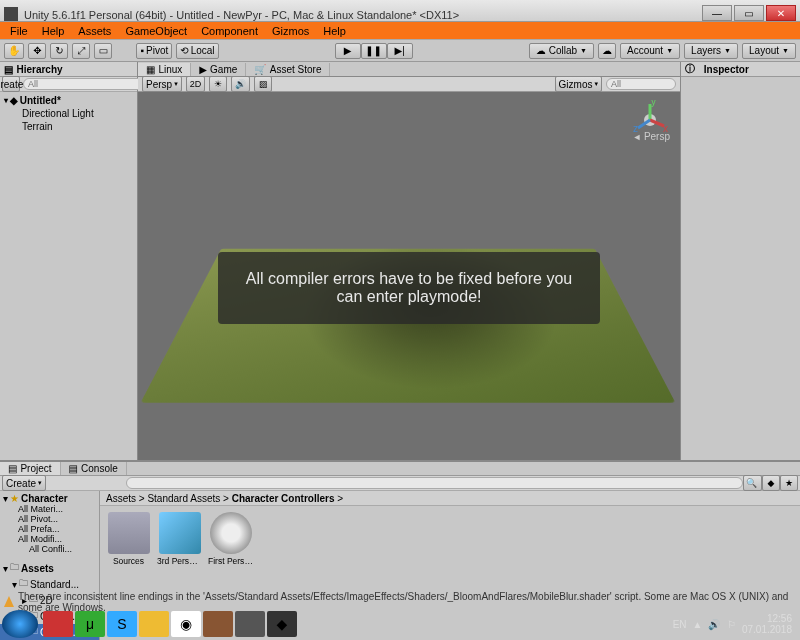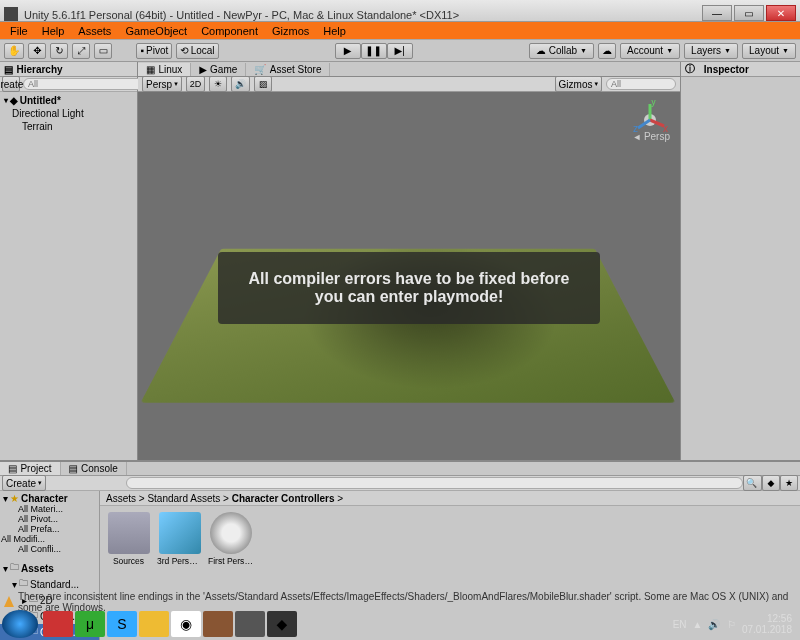--- a/index.html
+++ b/index.html
@@ -32,21 +32,21 @@
 .scene-tabs { height:15px; background:#c8c8c8; display:flex; align-items:center; border-bottom:1px solid #888; }
 .scene-tab { padding:1px 8px; font-size:10px; cursor:pointer; border-right:1px solid #aaa; display:flex; gap:3px; align-items:center; }
 .scene-tab.active { background:#d8d8d8; }
 .scene-toolbar { height:15px; background:#d4d4d4; display:flex; align-items:center; padding:0 4px; gap:4px; border-bottom:1px solid #999; font-size:9px; }
 .scene-view { flex:1; position:relative; background:#707070; overflow:hidden; }
 .terrain { position:absolute; left:50px; top:90px; width:440px; height:260px; background:linear-gradient(160deg,#8a9850 0%,#6b7d3a 60%,#556b2a 100%); transform:perspective(600px) rotateX(55deg); border-radius:4px; }
 .terrain::after { content:""; position:absolute; inset:0; background:radial-gradient(circle at 55% 45%, rgba(0,0,0,0.5) 0%, rgba(0,0,0,0.3) 20%, transparent 45%); }
 .gizmo { position:absolute; top:8px; right:10px; width:40px; height:40px; }
 .gizmo svg { width:100%; height:100%; }
 .persp { position:absolute; top:39px; right:10px; font-size:9px; color:#ccc; }
-.overlay-msg { position:absolute; left:80px; right:80px; top:160px; background:rgba(40,40,40,0.8); color:#e8e8e8; padding:18px 20px; text-align:center; font-size:16px; border-radius:4px; font-family:"Segoe UI",sans-serif; font-weight:700; }
+.overlay-msg { position:absolute; left:80px; right:80px; top:160px; background:rgba(40,40,40,0.8); color:#e8e8e8; padding:18px 20px; text-align:center; font-size:16px; border-radius:4px; font-family:"Segoe UI",sans-serif; font-weight:400; }
 .inspector { width:120px; background:#c8c8c8; border-left:1px solid #888; }
 .inspector .panel-tab { justify-content:flex-start; }
 .bottom { height:134px; display:flex; flex-direction:column; border-top:2px solid #888; background:#c8c8c8; }
 .bottom-tabs { height:15px; display:flex; align-items:center; background:#c8c8c8; border-bottom:1px solid #999; }
 .bottom-body { flex:1; display:flex; }
 .fav-panel { width:100px; background:#c8c8c8; border-right:1px solid #999; padding:2px 0; overflow:hidden; }
 .fav-item { padding:0 3px; font-size:9px; cursor:pointer; white-space:nowrap; display:flex; gap:2px; align-items:center; }
 .fav-item.sel { background:#3e6fb3; color:#fff; }
 .assets { flex:1; display:flex; flex-direction:column; background:#c8c8c8; }
 .breadcrumb { height:15px; background:#d0d0d0; display:flex; align-items:center; padding:0 6px; font-size:10px; border-bottom:1px solid #aaa; }
@@ -148,21 +148,21 @@
           <span class="tri-down">▾</span>
         </span>
       <input placeholder="All" style="">
     </div>
     <div class="tree">
       <div class="tree-item bold">
           <span class="tri">▾</span>
           <span>◆</span>
           <span>Untitled*</span>
         </div>
-      <div class="tree-item" style="padding-left:12px">Directional Light</div>
+      <div class="tree-item" style="padding-left:22px">Directional Light</div>
       <div class="tree-item" style="padding-left:22px">Terrain</div>
     </div>
   </div>
 
   <div class="scene">
     <div class="scene-tabs">
       <div class="scene-tab active">
           <span>▦</span>
           <span>Linux</span>
         </div>
@@ -238,22 +238,22 @@
   <div class="bottom-body">
     <div class="fav-panel">
       <div class="fav-item bold">
           <span class="tri">▾</span>
           <span style="color:#c90">★</span>
           <b>Character</b>
         </div>
       <div class="fav-item" style="padding-left:18px">All Materi...</div>
       <div class="fav-item" style="padding-left:18px">All Pivot...</div>
       <div class="fav-item" style="padding-left:18px">All Prefa...</div>
-      <div class="fav-item" style="padding-left:1px">All Modifi...</div>
-      <div class="fav-item" style="padding-left:18px">All Confli...</div>
+      <div class="fav-item" style="padding-left:18px">All Modifi...</div>
+      <div class="fav-item" style="padding-left:29px">All Confli...</div>
       <div style="height:6px"></div>
       <div class="fav-item bold"><span class="tri">▾</span>🗀 <b>Assets</b></div>
       <div class="fav-item" style="padding-left:12px"><span class="tri">▾</span>🗀 <span>Standard...</span></div>
       <div class="fav-item" style="padding-left:22px"><span class="tri">▸</span>🗀 <span>2D</span></div>
       <div class="fav-item" style="padding-left:22px"><span class="tri">▸</span>🗀 <span>Camer...</span></div>
       <div class="fav-item sel" style="padding-left:22px"><span class="tri">▸</span>🗀 <span>Chara...</span></div>
 
     </div>
     <div class="assets">
       <div class="breadcrumb">

